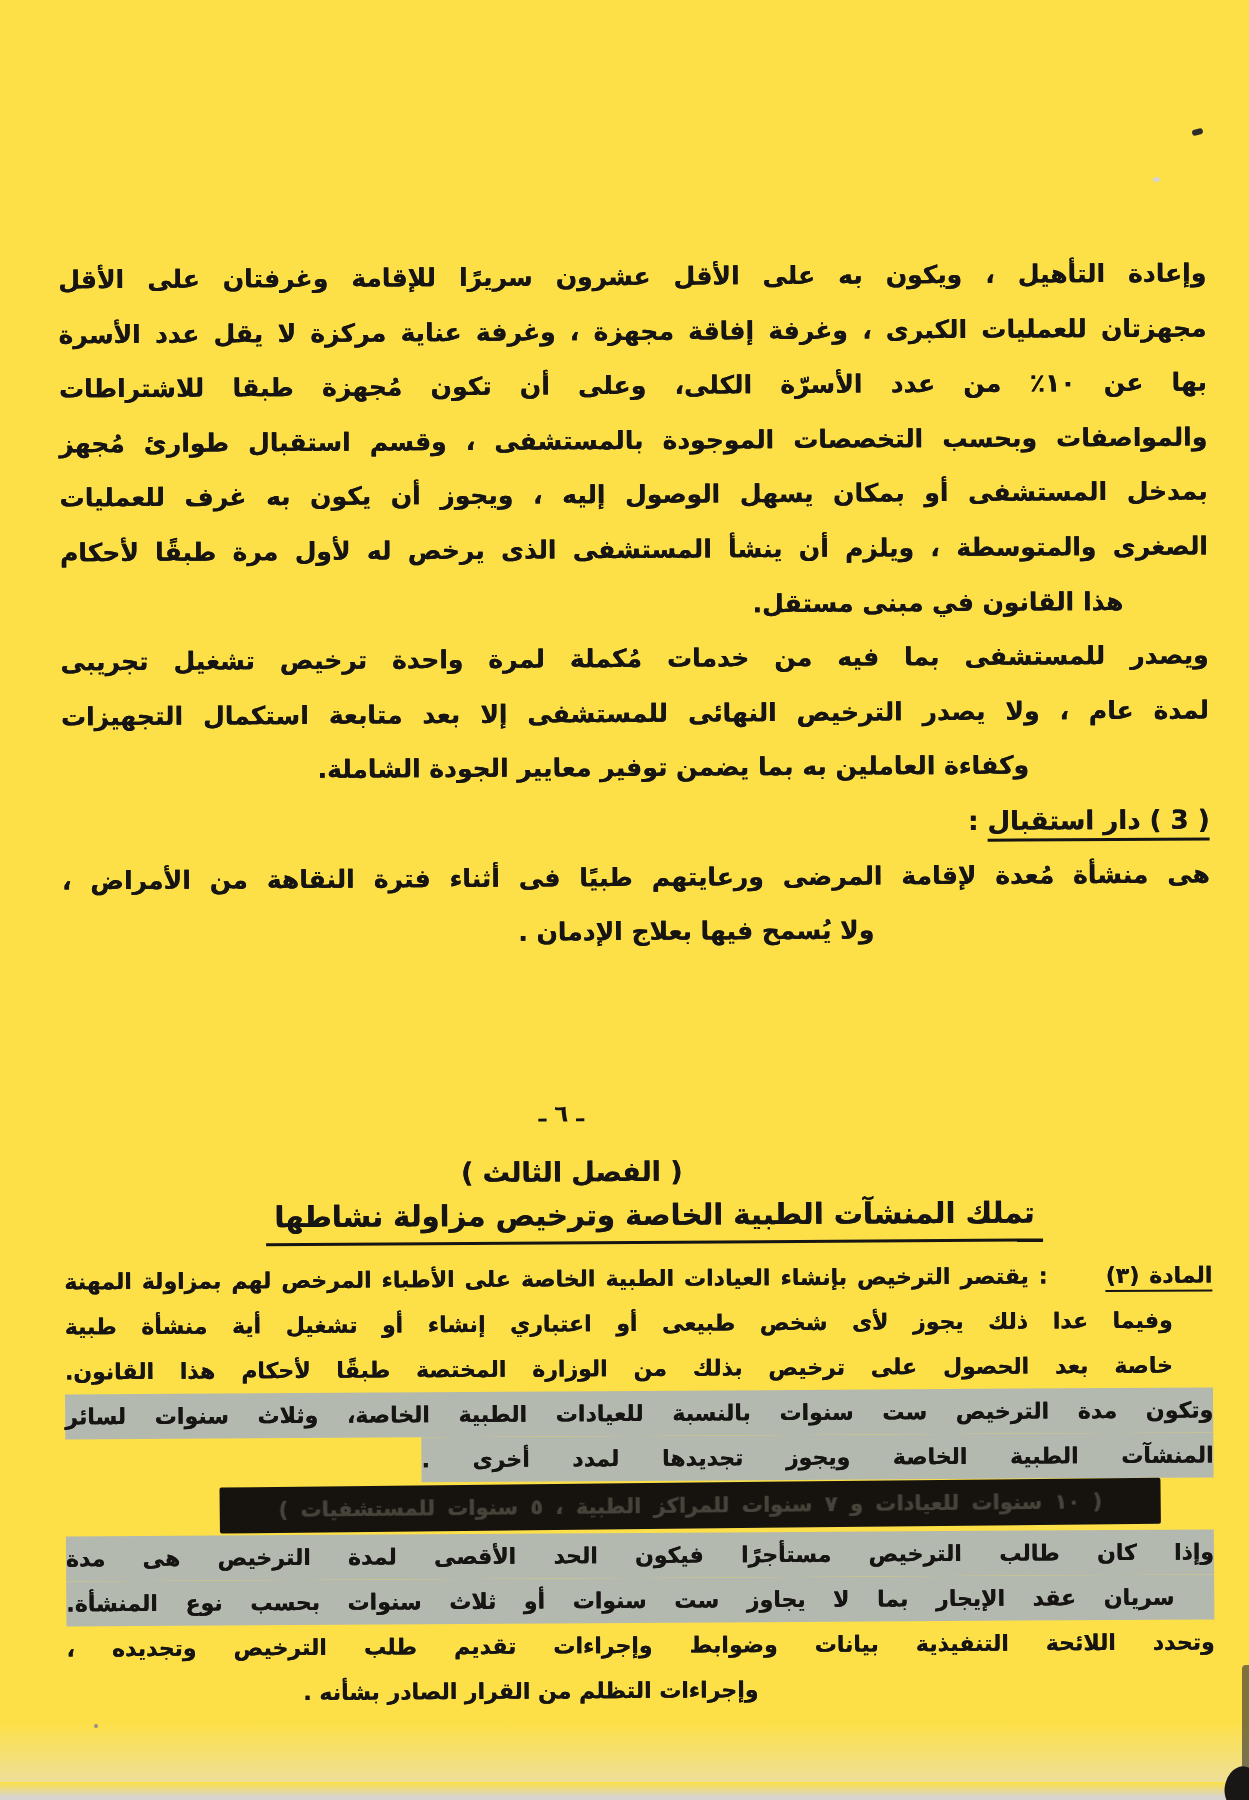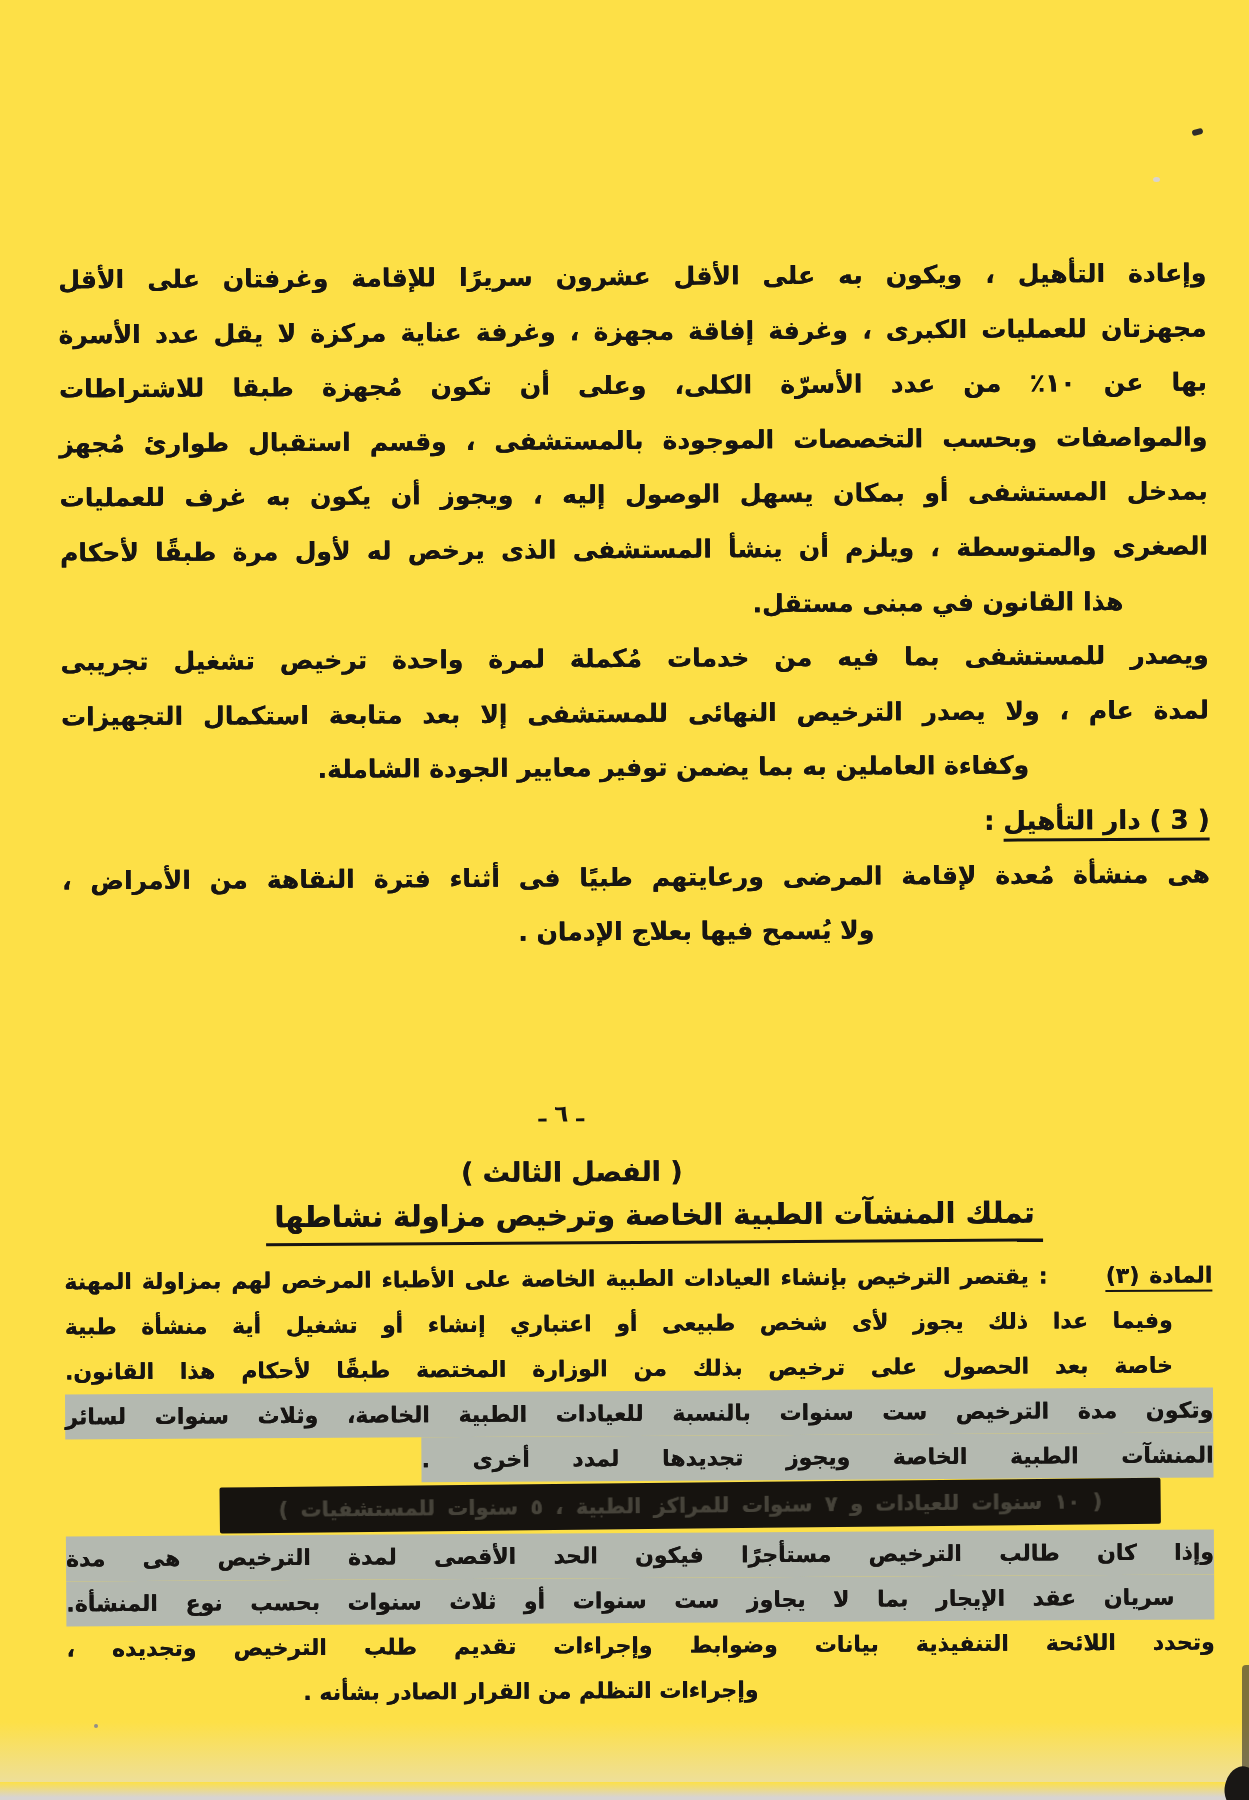--- a/index.html
+++ b/index.html
@@ -81,21 +81,21 @@
       <div class="ln just">مجهزتان للعمليات الكبرى ، وغرفة إفاقة مجهزة ، وغرفة عناية مركزة لا يقل عدد الأسرة</div>
       <div class="ln just">بها عن ١٠٪ من عدد الأسرّة الكلى، وعلى أن تكون مُجهزة طبقا للاشتراطات</div>
       <div class="ln just">والمواصفات وبحسب التخصصات الموجودة بالمستشفى ، وقسم استقبال طوارئ مُجهز</div>
       <div class="ln just">بمدخل المستشفى أو بمكان يسهل الوصول إليه ، ويجوز أن يكون به غرف للعمليات</div>
       <div class="ln just">الصغرى والمتوسطة ، ويلزم أن ينشأ المستشفى الذى يرخص له لأول مرة طبقًا لأحكام</div>
       <div class="ln short7">هذا القانون في مبنى مستقل.</div>
       <div class="ln just">ويصدر للمستشفى بما فيه من خدمات مُكملة لمرة واحدة ترخيص تشغيل تجريبى</div>
       <div class="ln just">لمدة عام ، ولا يصدر الترخيص النهائى للمستشفى إلا بعد متابعة استكمال التجهيزات</div>
       <div class="ln ctr shift-s">وكفاءة العاملين به بما يضمن توفير معايير الجودة الشاملة.</div>
       <div class="ln defrow">
-        <span class="u"><span>( 3 ) </span><span>دار التأهيل</span></span><span> :</span>
+        <span class="u"><span>( 3 ) </span><span>دار استقبال</span></span><span> :</span>
       </div>
       <div class="ln just">هى منشأة مُعدة لإقامة المرضى ورعايتهم طبيًا فى أثناء فترة النقاهة من الأمراض ،</div>
       <div class="ln ctr shift-r">ولا يُسمح فيها بعلاج الإدمان .</div>
     </div>
 
     <div class="pgnum">ـ ٦ ـ</div>
     <div class="chapter">( الفصل الثالث )</div>
     <div class="subwrap">
       <span class="subtitle">تملك المنشآت الطبية الخاصة وترخيص مزاولة نشاطها</span>
     </div>

